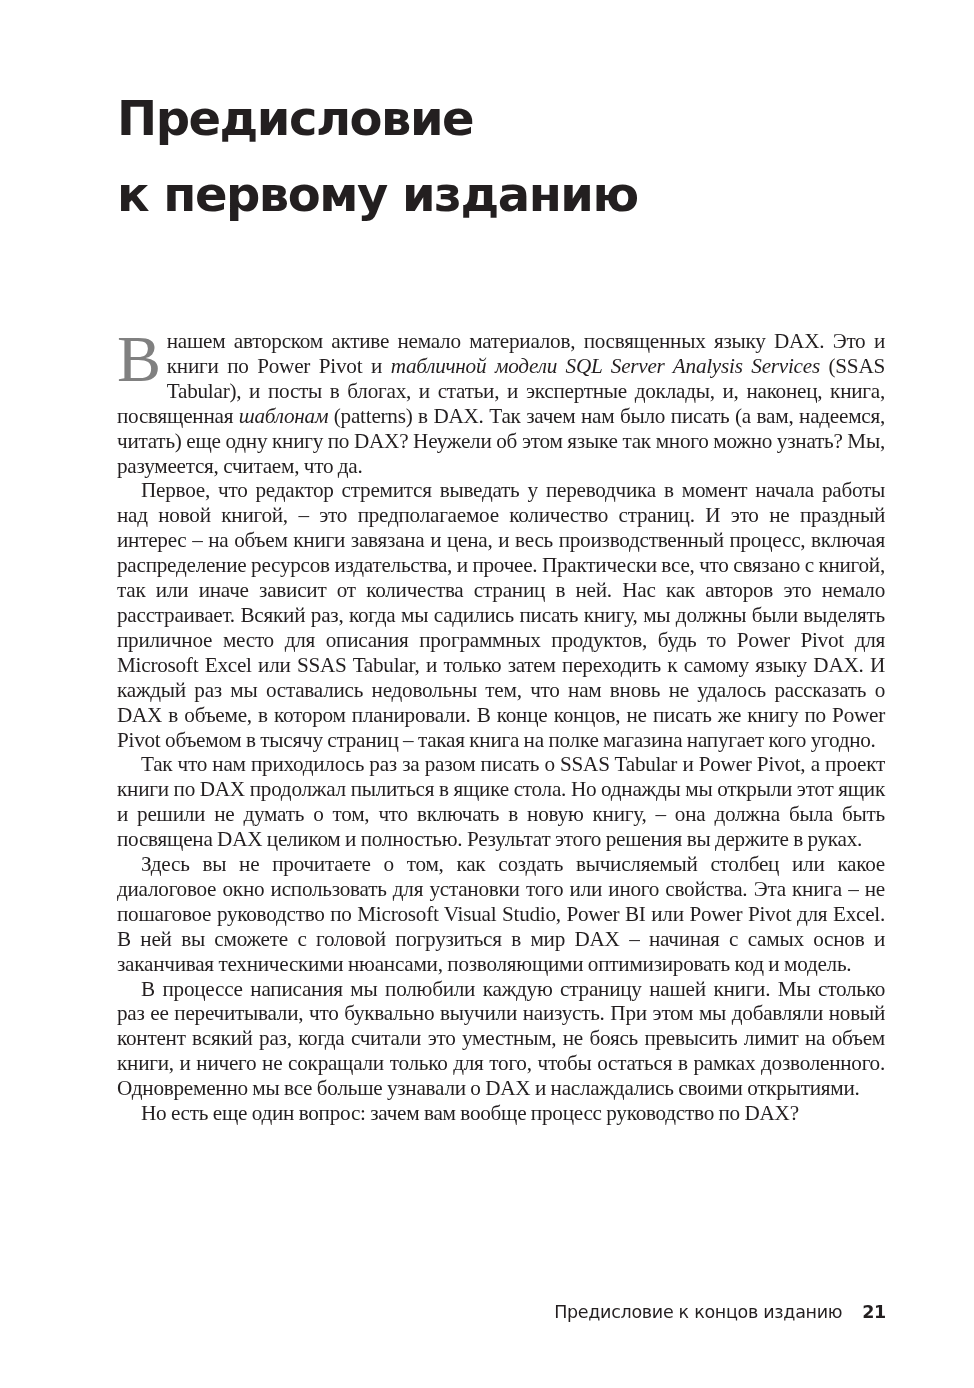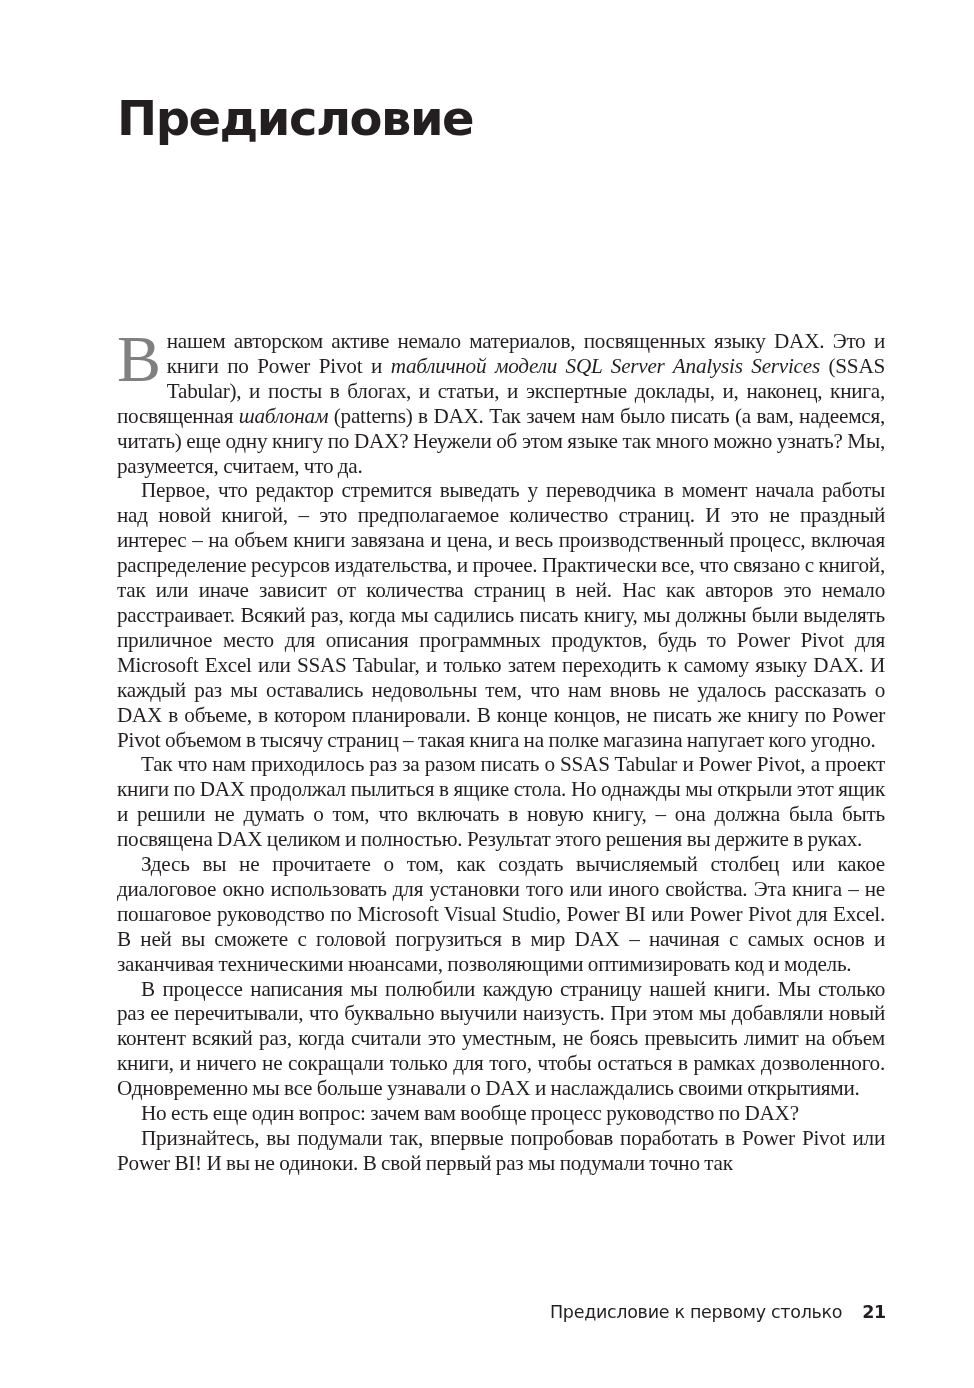--- a/index.html
+++ b/index.html
@@ -70,27 +70,27 @@
     .running-footer .page-num {
       font-weight: bold;
       margin-left: 20px;
     }
   </style>
 </head>
 <body>
 
 <h1 class="chapter-title">
   <span>Предисловие</span>
+  <span>к первому изданию</span>
 </h1>
 
 <div class="body-text">
   <p class="first"><span class="dropcap">В</span><span> нашем авторском активе немало материалов, посвященных языку DAX. Это и книги по Power Pivot и </span><em>табличной модели SQL Server Analysis Services</em><span> (SSAS Tabular), и посты в блогах, и статьи, и экспертные доклады, и, наконец, книга, посвященная </span><em>шаблонам</em><span> (patterns) в DAX. Так зачем нам было писать (а вам, надеемся, читать) еще одну книгу по DAX? Неужели об этом языке так много можно узнать? Мы, разумеется, считаем, что да.</span></p>
   <p>Первое, что редактор стремится выведать у переводчика в момент начала работы над новой книгой, – это предполагаемое количество страниц. И это не праздный интерес – на объем книги завязана и цена, и весь производственный процесс, включая распределение ресурсов издательства, и прочее. Практиче­ски все, что связано с книгой, так или иначе зависит от количества страниц в ней. Нас как авторов это немало расстраивает. Всякий раз, когда мы садились писать книгу, мы должны были выделять приличное место для описания про­граммных продуктов, будь то Power Pivot для Microsoft Excel или SSAS Tabular, и только затем переходить к самому языку DAX. И каждый раз мы оставались недовольны тем, что нам вновь не удалось рассказать о DAX в объеме, в кото­ром планировали. В конце концов, не писать же книгу по Power Pivot объемом в тысячу страниц – такая книга на полке магазина напугает кого угодно.</p>
   <p>Так что нам приходилось раз за разом писать о SSAS Tabular и Power Pivot, а проект книги по DAX продолжал пылиться в ящике стола. Но однажды мы открыли этот ящик и решили не думать о том, что включать в новую книгу, – она должна была быть посвящена DAX целиком и полностью. Результат этого решения вы держите в руках.</p>
   <p>Здесь вы не прочитаете о том, как создать вычисляемый столбец или ка­кое диалоговое окно использовать для установки того или иного свойства. Эта книга – не пошаговое руководство по Microsoft Visual Studio, Power BI или Power Pivot для Excel. В ней вы сможете с головой погрузиться в мир DAX – на­чиная с самых основ и заканчивая техническими нюансами, позволяющими оптимизировать код и модель.</p>
   <p>В процессе написания мы полюбили каждую страницу нашей книги. Мы столько раз ее перечитывали, что буквально выучили наизусть. При этом мы добавляли новый контент всякий раз, когда считали это уместным, не боясь превысить лимит на объем книги, и ничего не сокращали только для того, что­бы остаться в рамках дозволенного. Одновременно мы все больше узнавали о DAX и наслаждались своими открытиями.</p>
   <p>Но есть еще один вопрос: зачем вам вообще процесс руководство по DAX?</p>
-  <p>Признайтесь, вы подумали так, впервые попробовав поработать в Power Pi­vot или Power BI! И вы не одиноки. В свой первый раз мы подумали точно так</p>
 </div>
 
 <div class="running-footer">
-  <span>Предисловие к первому столько</span><span class="page-num">21</span>
+  <span>Предисловие к концов изданию</span><span class="page-num">21</span>
 </div>
 
 </body></html>

